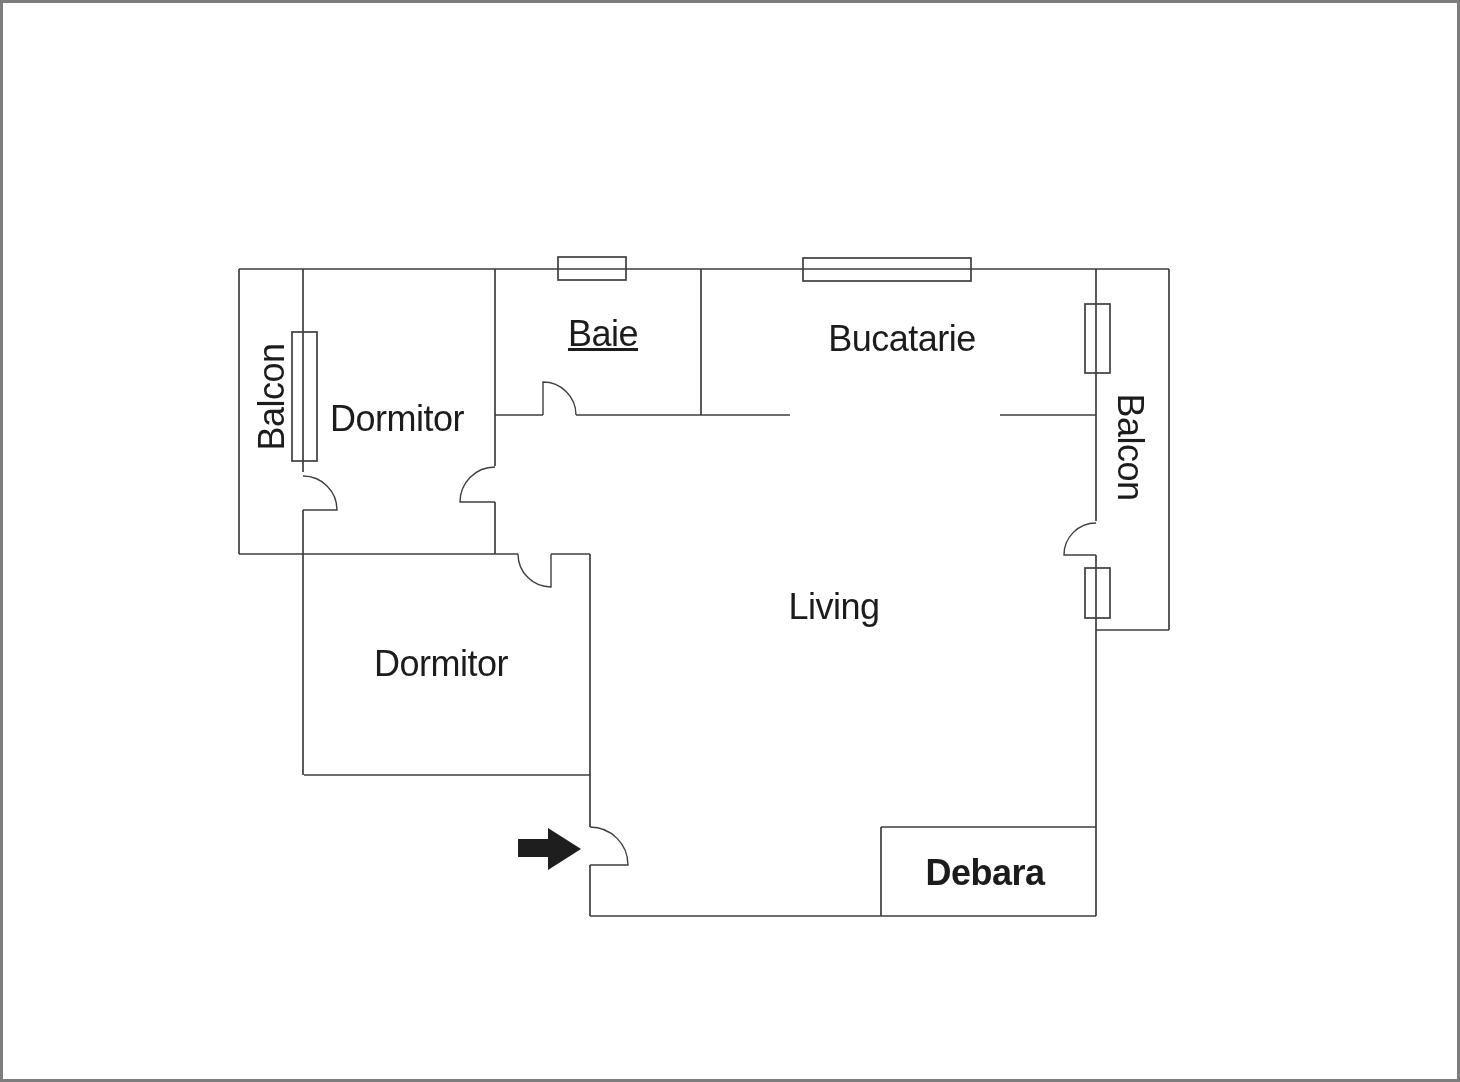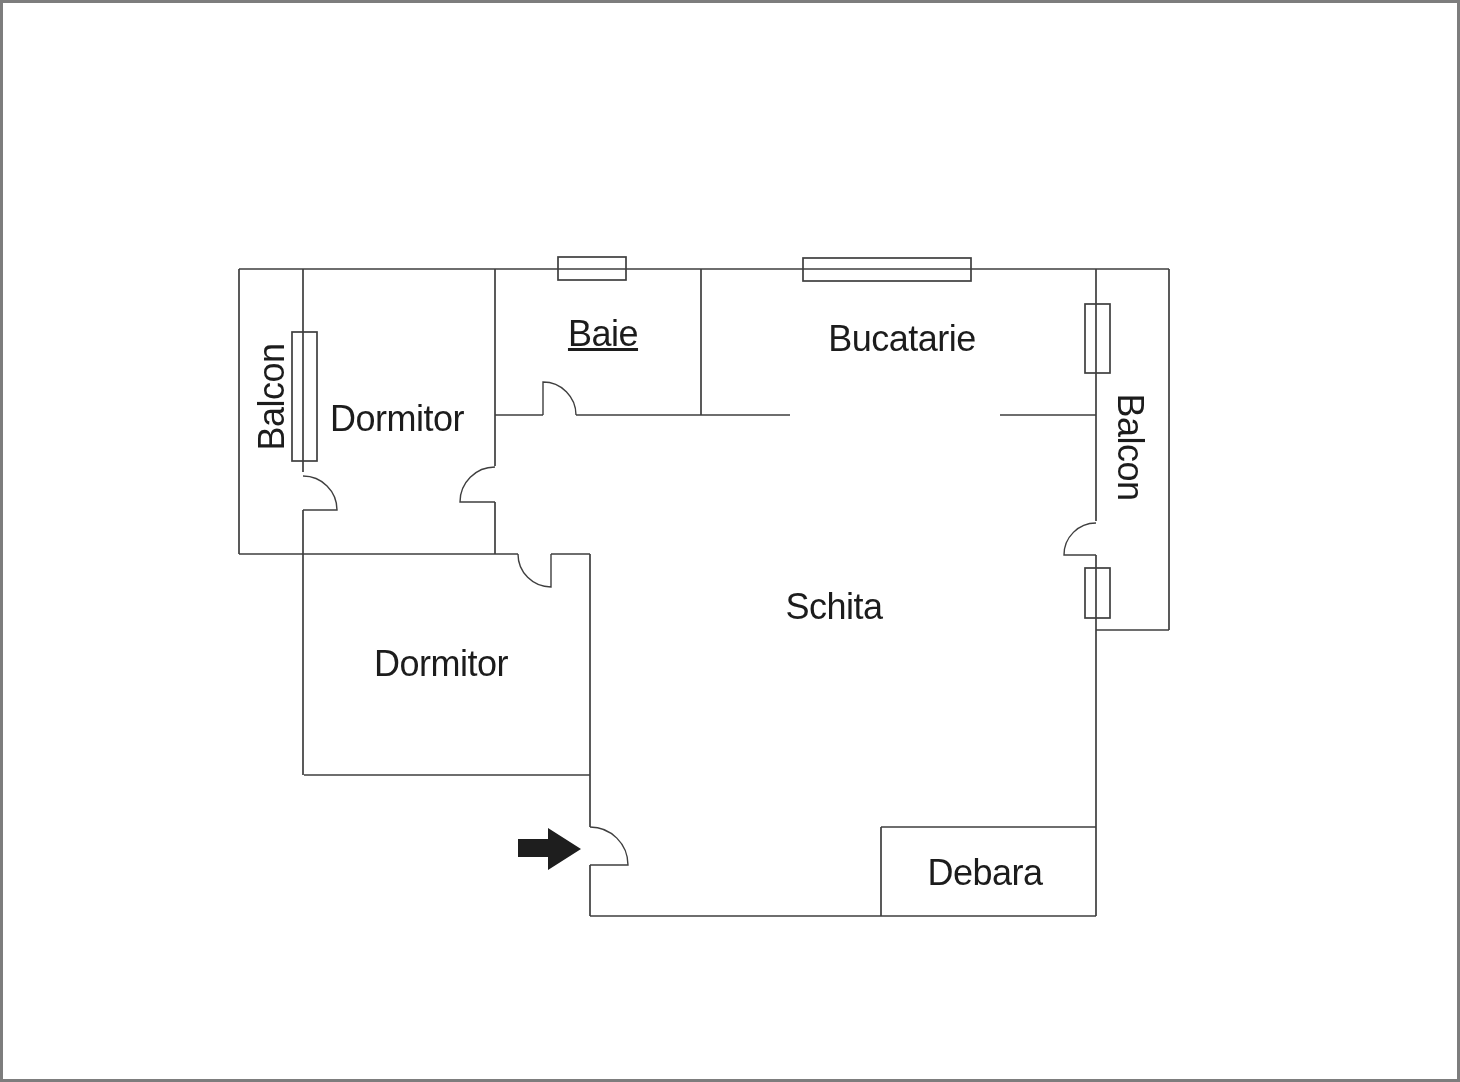--- a/index.html
+++ b/index.html
@@ -75,19 +75,19 @@
   <div class="label rot-ccw" style="left:269px; top:394px;">Balcon</div>
 
   <div class="label" style="left:394px; top:416px;">Dormitor</div>
 
   <div class="label" style="left:600px; top:331px;text-decoration:underline;">Baie</div>
 
   <div class="label" style="left:899px; top:336px;">Bucatarie</div>
 
   <div class="label rot-cw" style="left:1127px; top:444px;">Balcon</div>
 
-  <div class="label" style="left:831px; top:604px;">Schita</div>
+  <div class="label" style="left:831px; top:604px;">Living</div>
 
   <div class="label" style="left:438px; top:661px;">Dormitor</div>
 
-  <div class="label" style="left:982px; top:870px;">Debara</div>
+  <div class="label" style="left:982px; top:870px;font-weight:bold;">Debara</div>
 
 </div>
 
 </body></html>

